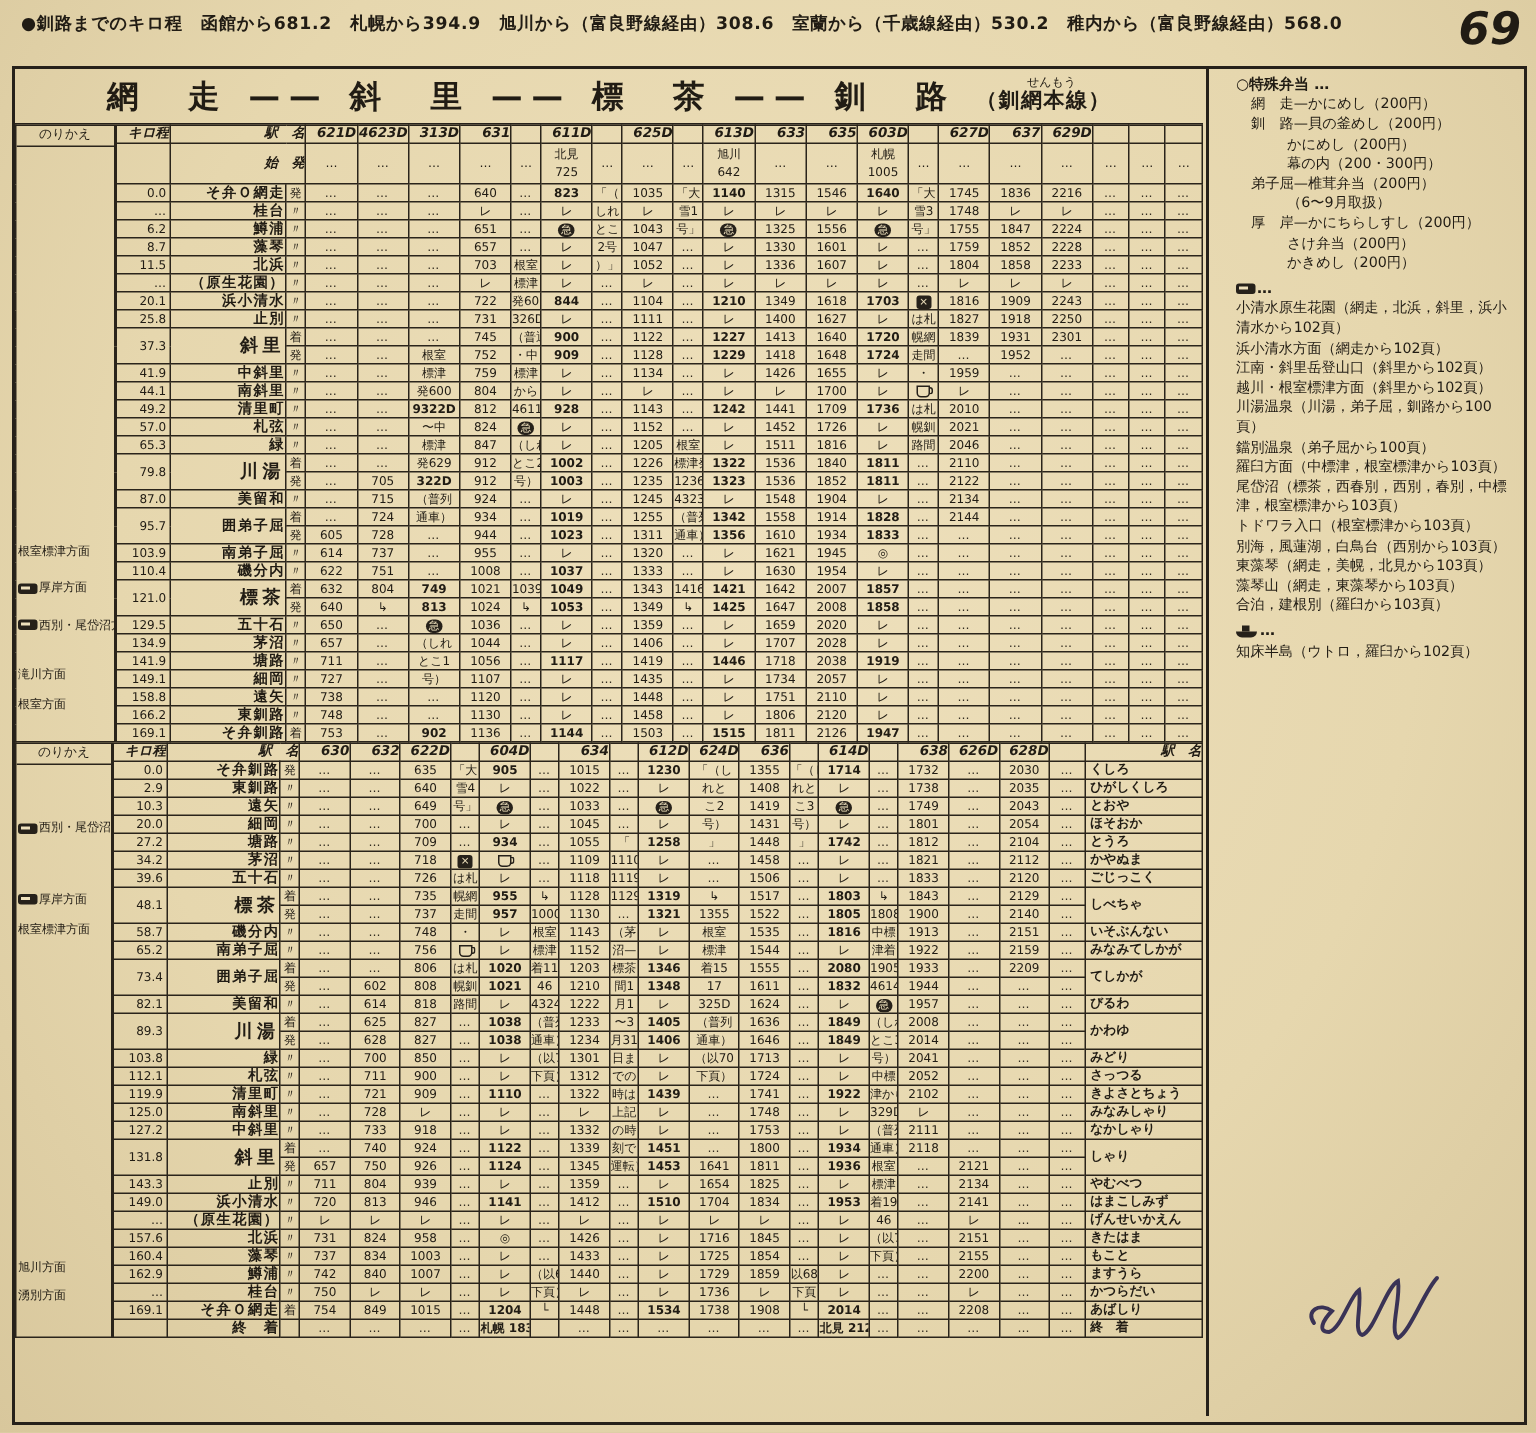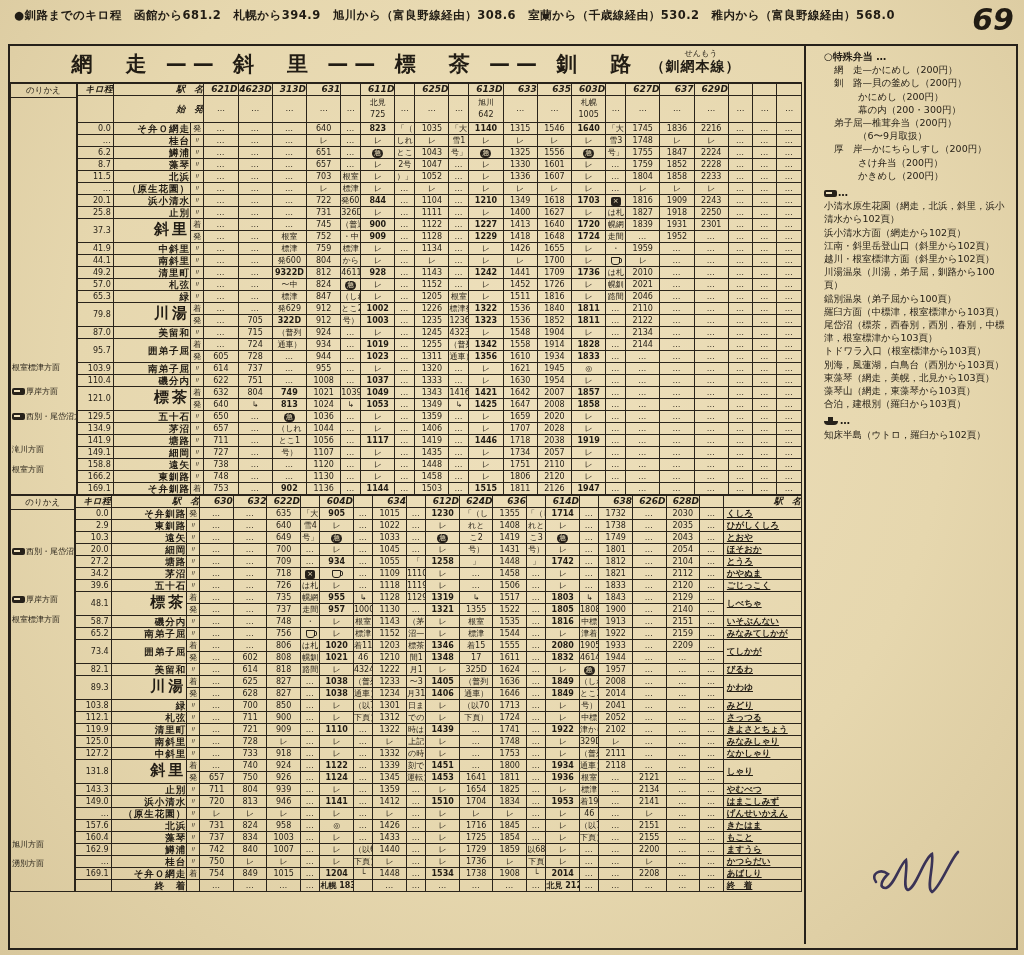--- a/index.html
+++ b/index.html
@@ -20,23 +20,23 @@
   .title .sub{font-size:14px;letter-spacing:1px;position:relative;}
   .title .furi{position:absolute;top:-10px;left:34px;font-size:8px;font-weight:normal;letter-spacing:0;}
   table{border-collapse:collapse;table-layout:fixed;}
   td,th{border:1px solid #2a241b;padding:0;text-align:center;vertical-align:middle;overflow:hidden;white-space:nowrap;font-weight:normal;}
   .tt{width:792px;}
   .tt td,.tt th{font-size:8px;line-height:11px;height:11px;}
   .tt .thdr{font-style:italic;font-weight:bold;font-size:9px;text-align:right;}
   .tt .norikae{width:60px;font-size:8.5px;position:relative;border-right:2px solid #2a241b;}
   .tt .km{width:33px;font-size:8px;text-align:right;padding-right:2px;}
   .tt .stn{width:70px;text-align:right;padding-left:2px;font-size:9.5px;font-weight:bold;letter-spacing:1px;}
-  .tt .stn.big{font-size:15px;letter-spacing:3px;font-family:Liberation Mono, monospace;}
+  .tt .stn.big{font-size:12px;letter-spacing:3px;}
   .tt .suf{width:12px;font-size:8px;}
-  .tt .kana{width:72px;text-align:left;padding-left:3px;font-size:8.5px;font-weight:bold;text-decoration:underline;}
+  .tt .kana{width:72px;text-align:left;padding-left:3px;font-size:8.5px;font-weight:bold;}
   .tt col.time{width:31px;}
   .tt col.note{width:18px;}
   .tt col.dots{width:22px;}
   .tt td.ex{font-weight:bold;}
   .tt td.dots{letter-spacing:1px;color:#332c20;}
   .hdr2{height:26px !important;line-height:12px !important;}
   .kyu{display:inline-block;background:#26211a;color:#eee0bc;border-radius:6px;font-size:7px;line-height:9px;padding:0 2px;}
   .rosa{display:inline-block;background:#26211a;color:#eee0bc;border-radius:2px;font-size:7px;line-height:9px;padding:0 2px;}
   .cup{display:inline-block;width:7px;height:6px;border:1px solid #26211a;border-radius:0 0 3px 3px;position:relative;vertical-align:middle;}
   .cup:after{content:"";position:absolute;right:-3px;top:0;width:2px;height:3px;border:1px solid #26211a;border-left:none;border-radius:0 2px 2px 0;}

